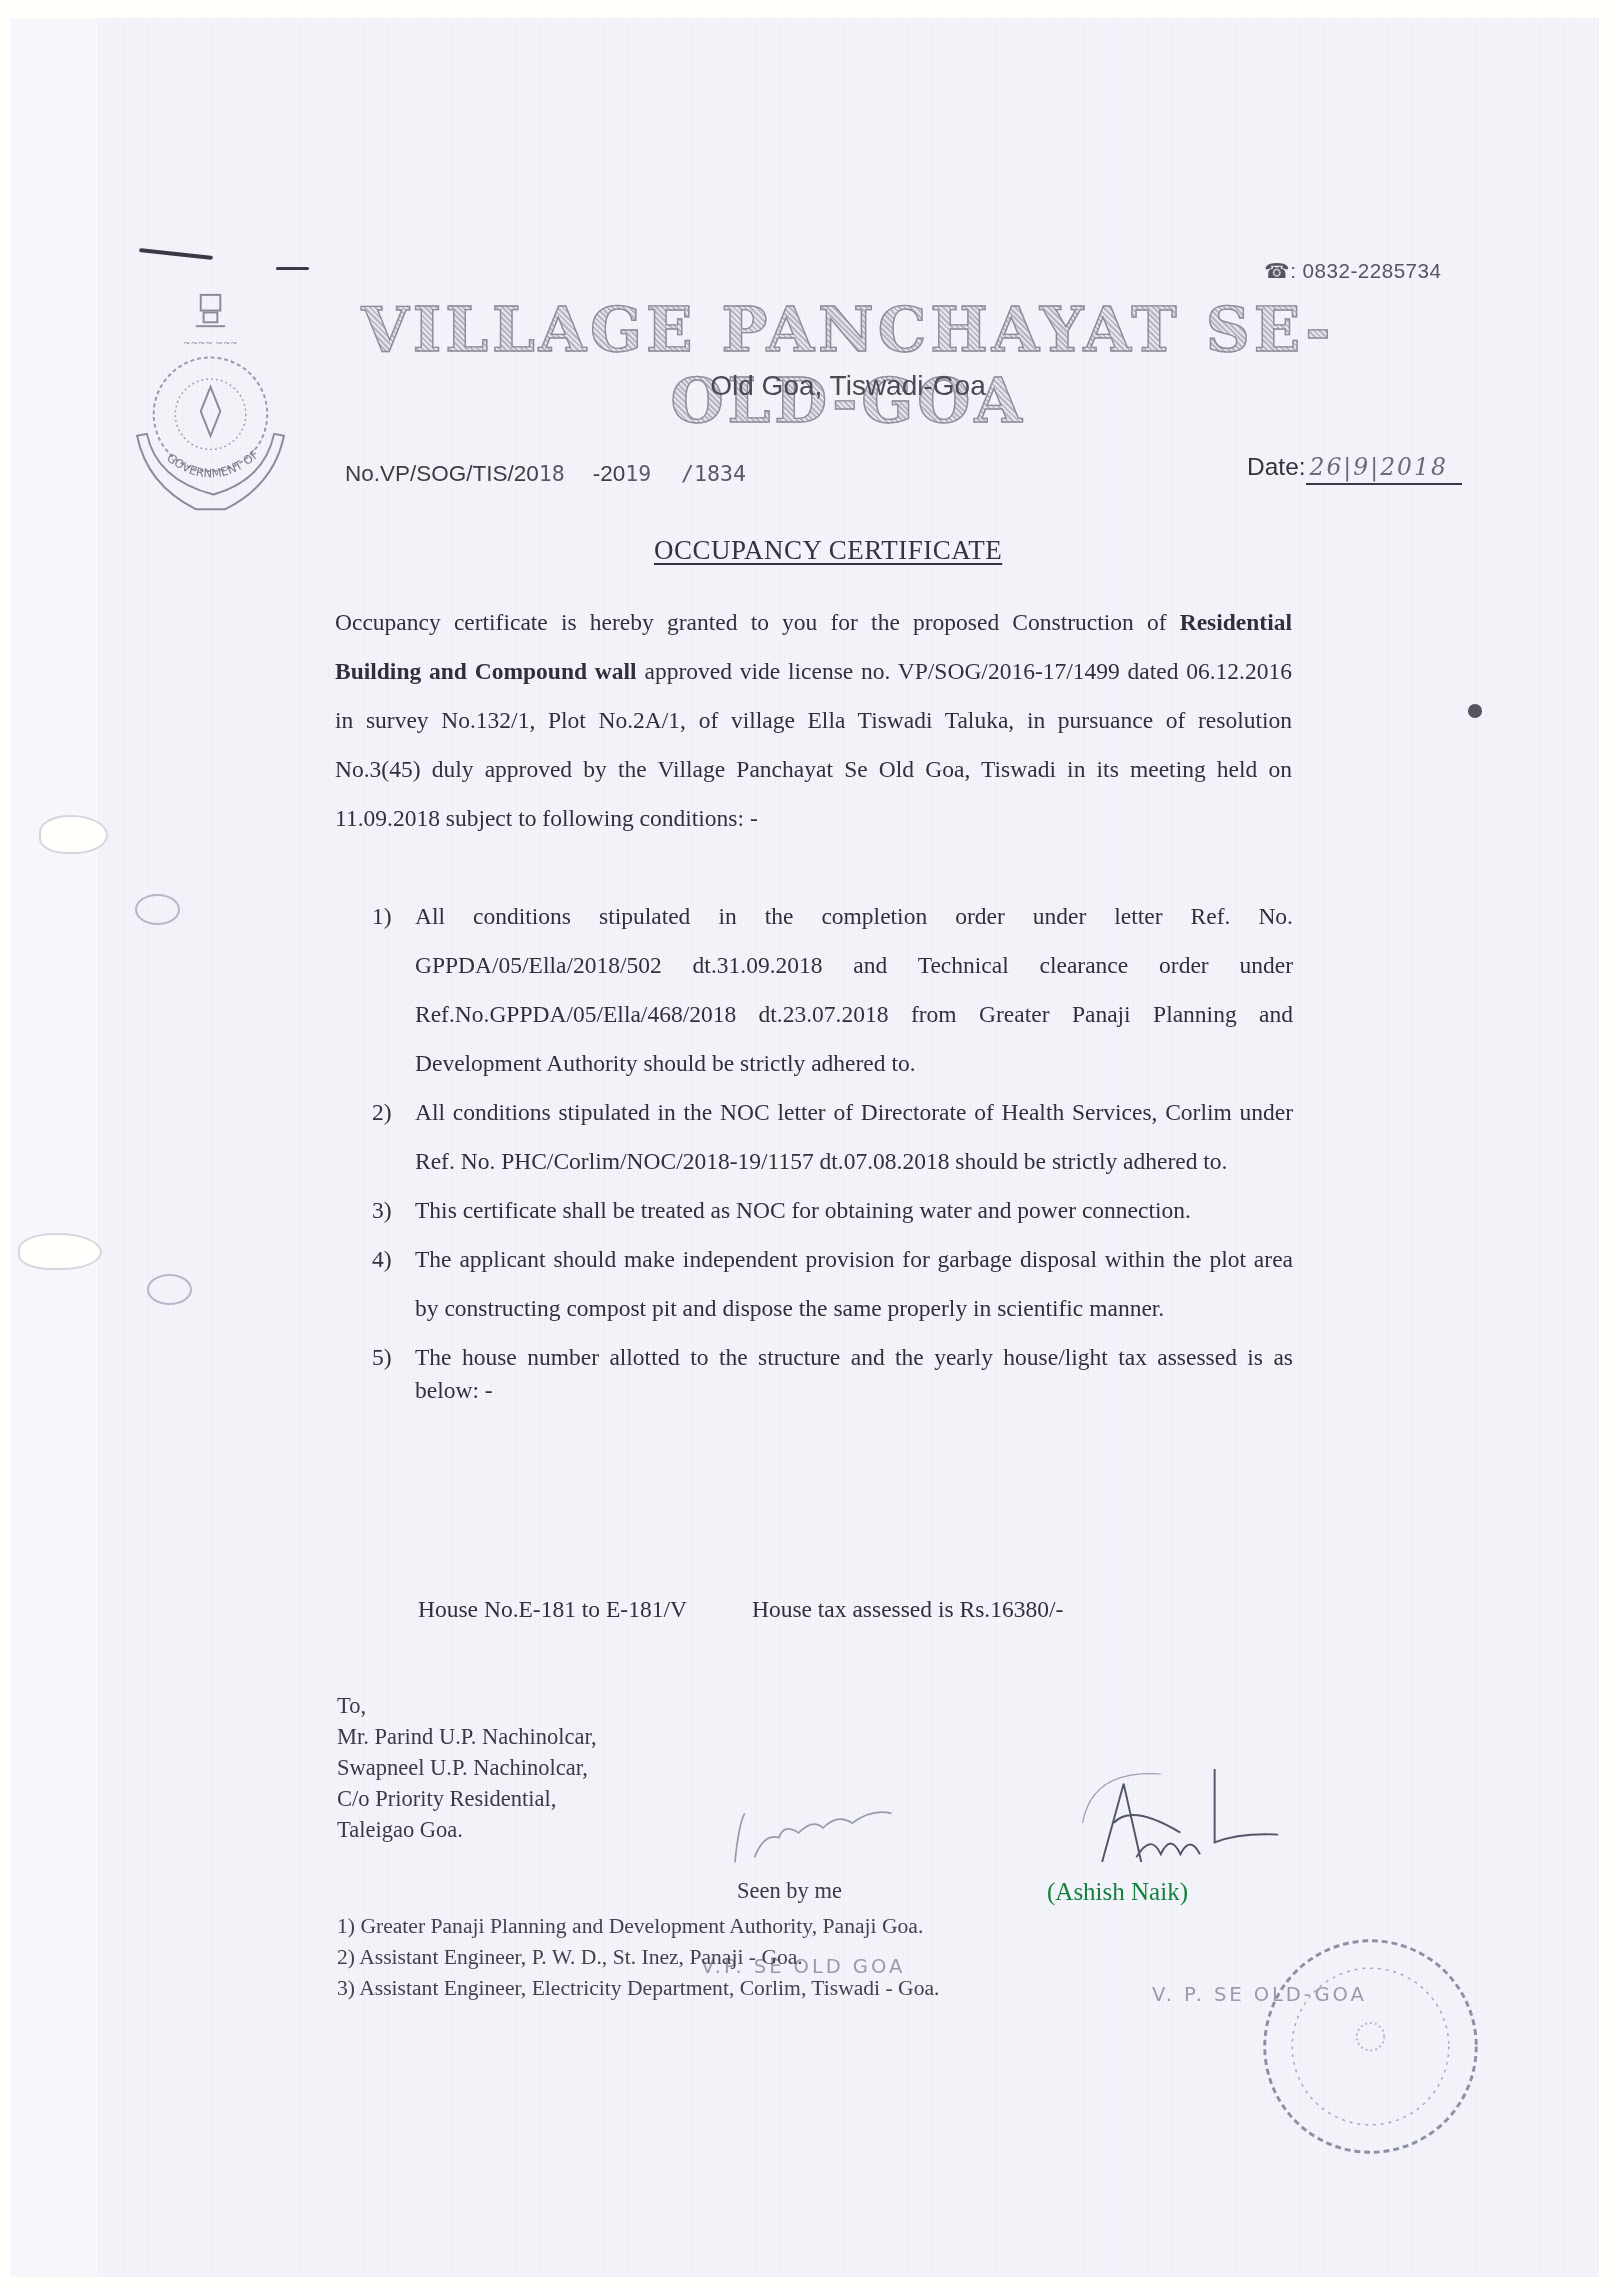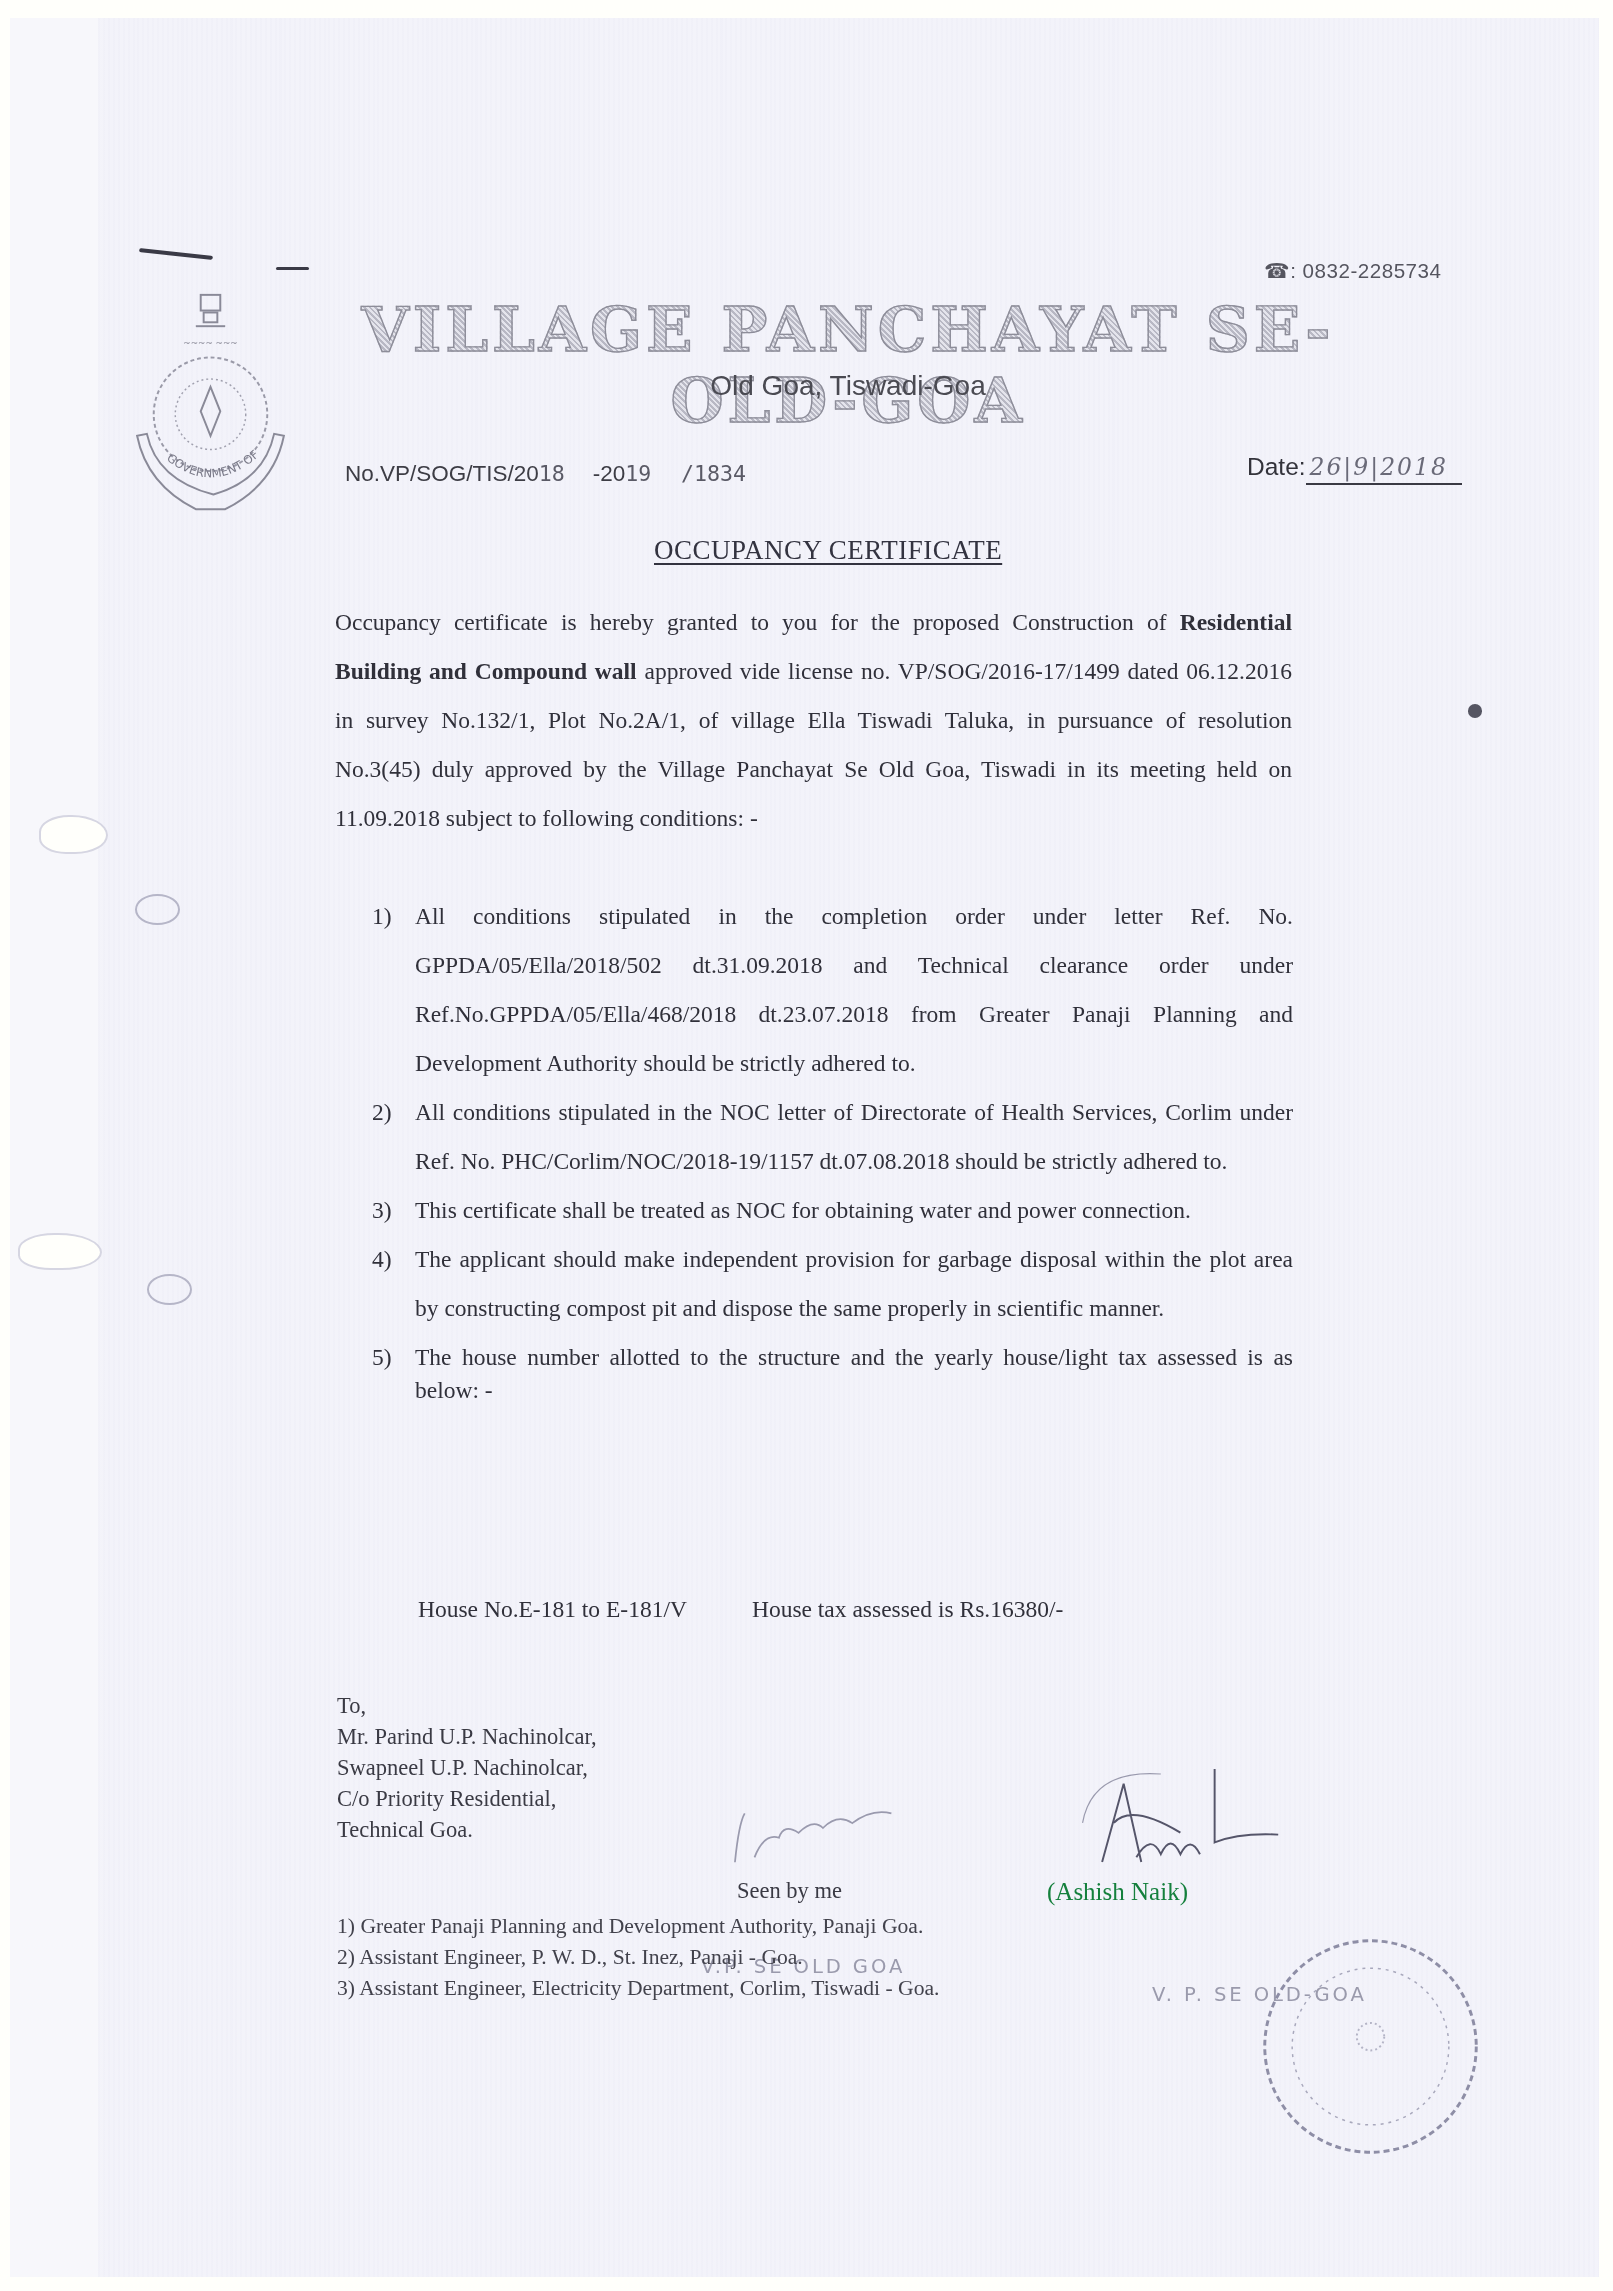--- a/index.html
+++ b/index.html
@@ -133,21 +133,21 @@
 
 <div class="abs house">
   <span>House No.E-181 to E-181/V</span><span class="tax">House tax assessed is Rs.16380/-</span>
 </div>
 
 <div class="abs to">
   <div>To,</div>
   <div>Mr. Parind U.P. Nachinolcar,</div>
   <div>Swapneel U.P. Nachinolcar,</div>
   <div>C/o Priority Residential,</div>
-  <div>Technical Goa.</div>
+  <div>Taleigao Goa.</div>
 </div>
 
 <svg class="abs sig1" viewBox="0 0 240 90">
   <path d="M10 80 Q14 40 20 30 M30 75 Q40 50 55 55 Q60 40 75 50 Q90 35 100 45 Q115 30 130 40 Q150 25 170 30" fill="none" stroke="#9a9aae" stroke-width="1.8"></path>
 </svg>
 <svg class="abs sig2" viewBox="0 0 230 110">
   <path d="M40 100 L62 20 L80 100 M52 60 Q70 40 120 70 M75 95 Q90 70 100 92 Q110 70 120 92 Q130 72 140 92 M155 5 L155 80 Q180 70 220 72" fill="none" stroke="#55556a" stroke-width="2"></path>
   <path d="M20 60 Q30 5 100 10" fill="none" stroke="#9a9aae" stroke-width="1.2"></path>
 </svg>
 

